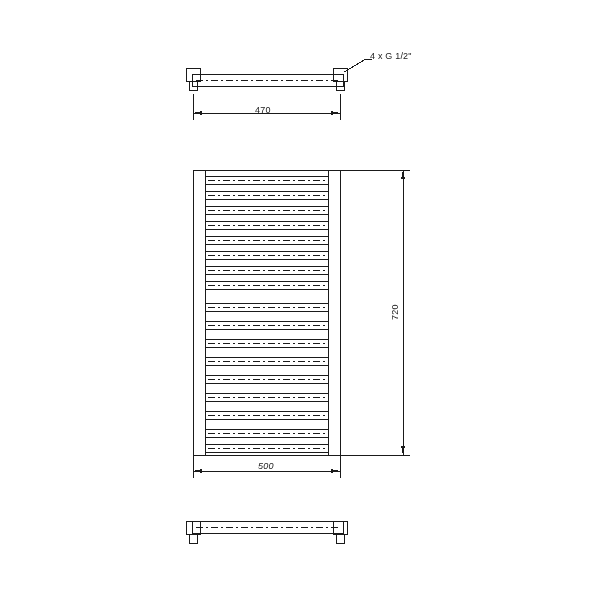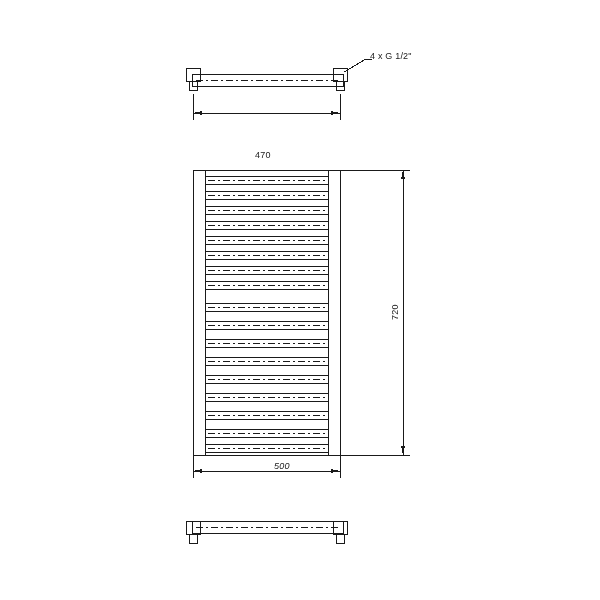--- a/index.html
+++ b/index.html
@@ -184,19 +184,19 @@
 
         <rect x="333" y="521" width="14" height="13"></rect>
         <rect x="336" y="534" width="8" height="9"></rect>
       </g>
 
     </g>
   </svg>
 
   <div class="dim-label" style="left:370px; top:51px;">4 x G 1/2"</div>
 
-  <div class="dim-label" style="left:255px; top:105px;margin-top:45px;">470</div>
+  <div class="dim-label" style="left:255px; top:105px;">470</div>
 
   <div class="dim-label vertical" style="left:390px; top:320px;">720</div>
 
-  <div class="dim-label" style="left:274px; top:461px;font-style:italic;">500</div>
+  <div class="dim-label" style="left:258px; top:461px;font-style:italic;">500</div>
 
 </div>
 
 </body></html>

